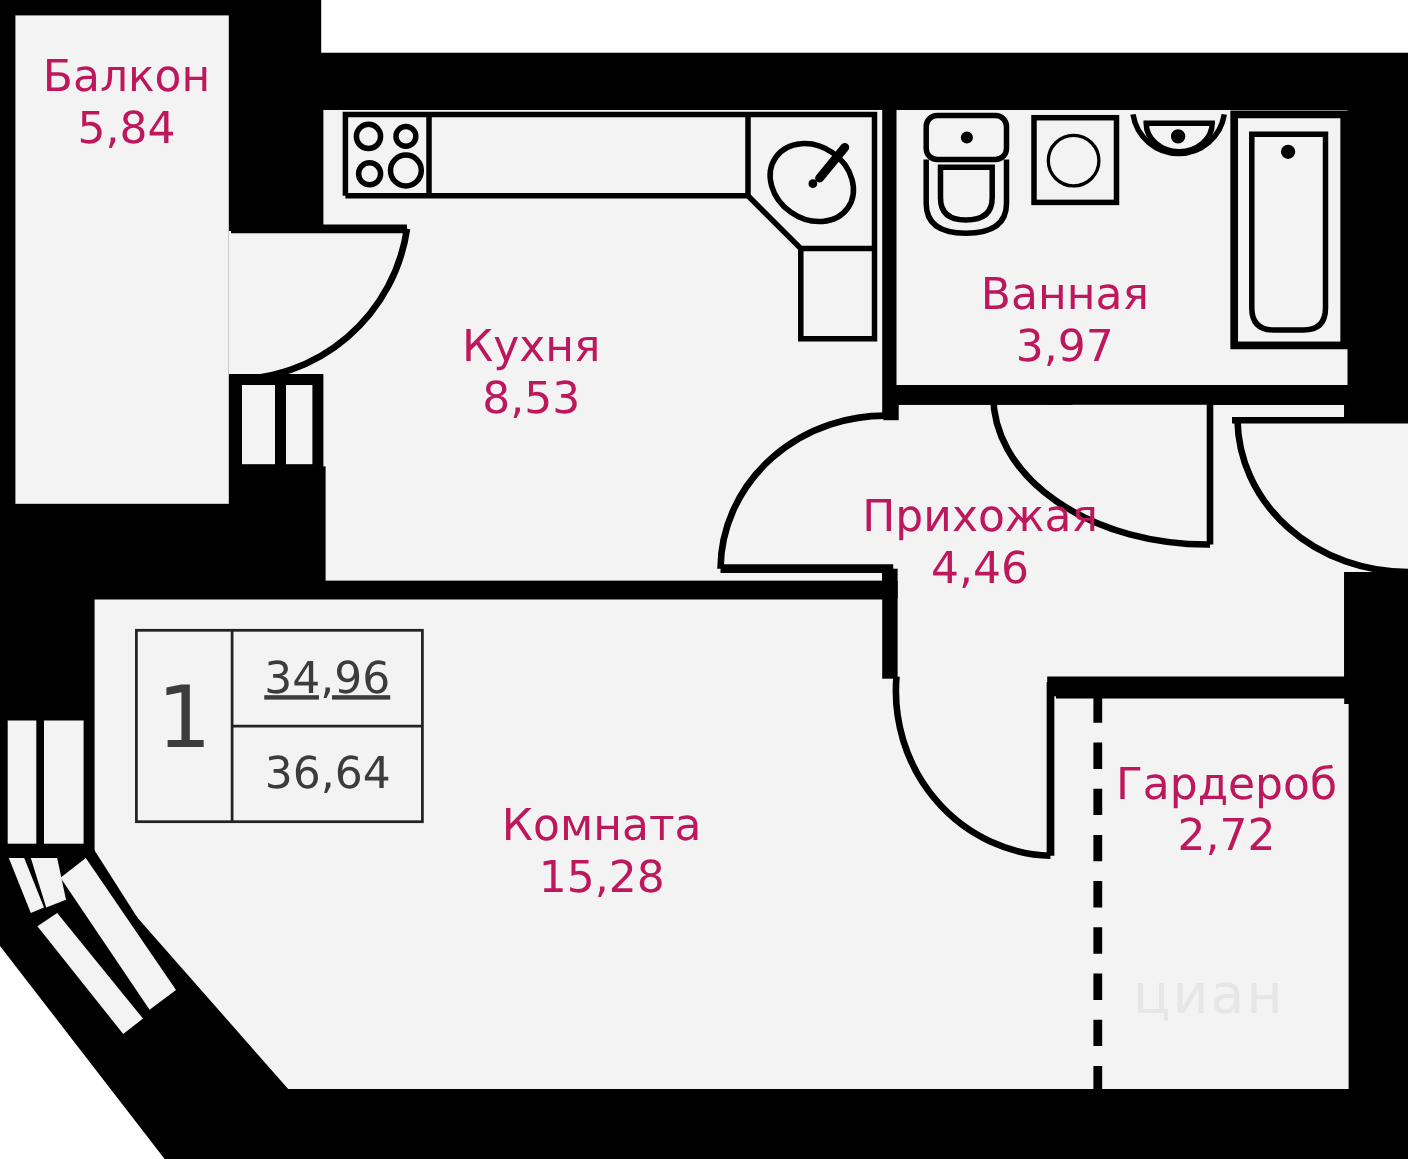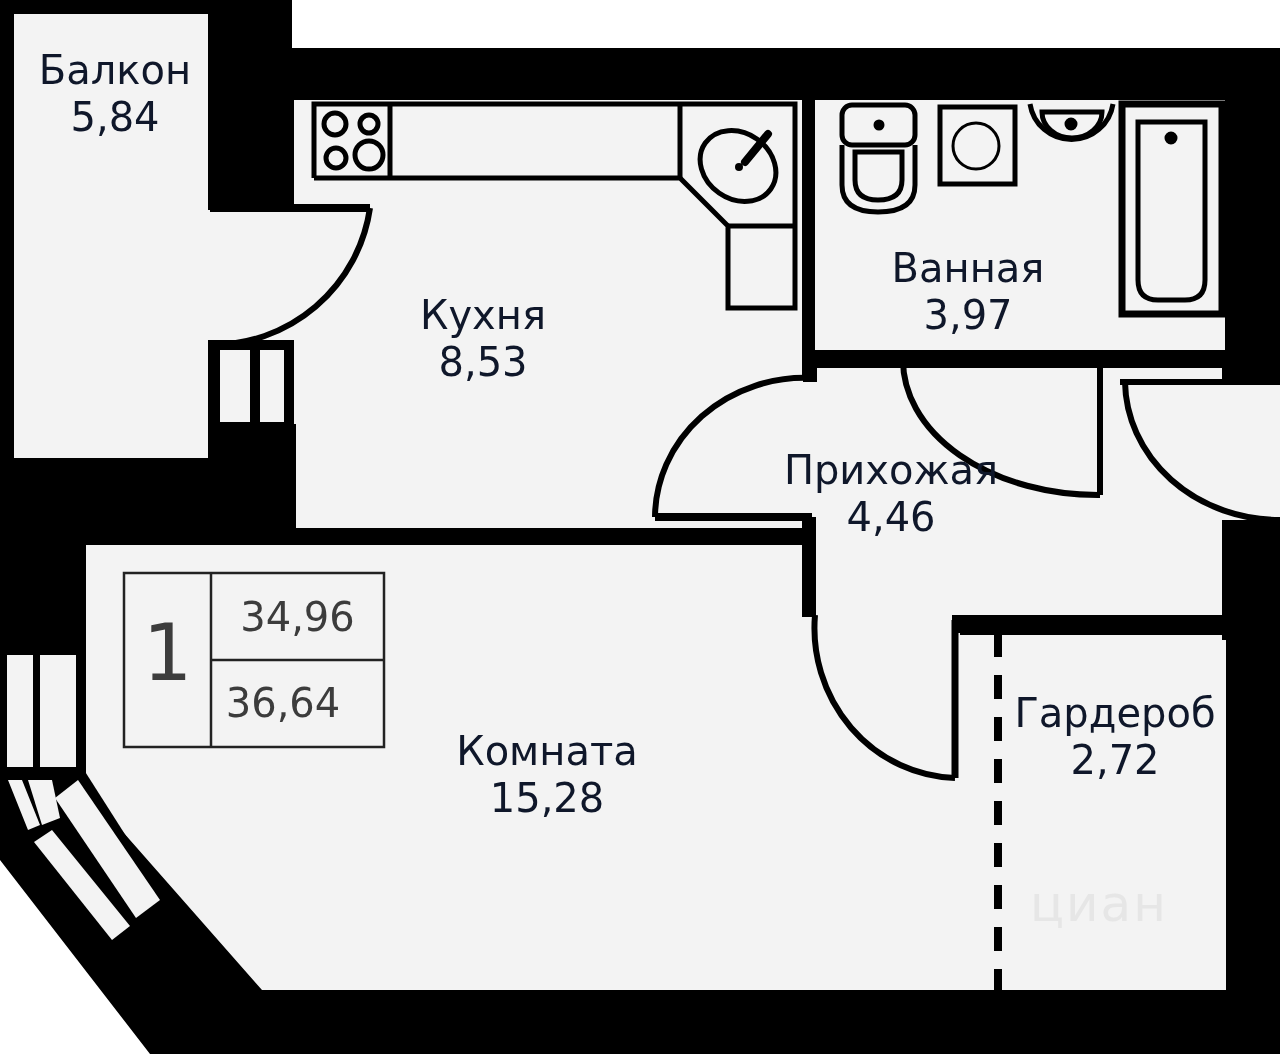--- a/index.html
+++ b/index.html
@@ -1,19 +1,19 @@
 <!DOCTYPE html>
 <html><head>
 <meta charset="utf-8">
 <style>
   html, body { margin: 0; padding: 0; background: #ffffff; }
   body { width: 1280px; height: 1054px; overflow: hidden; position: relative;
          font-family: "DejaVu Sans", "Liberation Sans", sans-serif; }
   #plan { position: absolute; left: 0; top: 0; width: 1280px; height: 1054px; }
-  .label { position: absolute; color: #0f172a; text-align: center; line-height: 1.18;
+  .label { position: absolute; color: #be185d; text-align: center; line-height: 1.18;
            font-size: 40px; white-space: nowrap; transform: translateX(-50%); }
   .label .name, .label .area { display: block; }
   .info-cell { position: absolute; color: #3c3c3c; font-size: 40px; text-align: center; }
   .info-rooms { font-size: 78px; }
   .watermark { position: absolute; left: 1030px; top: 875px; color: #e6e6e6;
                font-size: 50px; letter-spacing: 2px; }
 </style>
 </head>
 <body>
 
@@ -166,16 +166,16 @@
 <div class="label" style="left:547px; top:680px;margin-top:48px;">
   <span class="name">Комната</span>
   <span class="area">15,28</span>
 </div>
 <div class="label" style="left:1115px; top:690px;">
   <span class="name">Гардероб</span>
   <span class="area">2,72</span>
 </div>
 
 <div class="info-cell info-rooms" style="left:124px; top:608px; width:87px;">1</div>
-<div class="info-cell" style="left:211px; top:594px; width:173px;">34,96</div>
-<div class="info-cell" style="left:211px; top:680px; width:144px;">36,64</div>
+<div class="info-cell" style="left:211px; top:594px; width:173px;text-decoration:underline;">34,96</div>
+<div class="info-cell" style="left:226px; top:680px; width:144px;">36,64</div>
 
 <div class="watermark">циан</div>
 
 </body></html>

